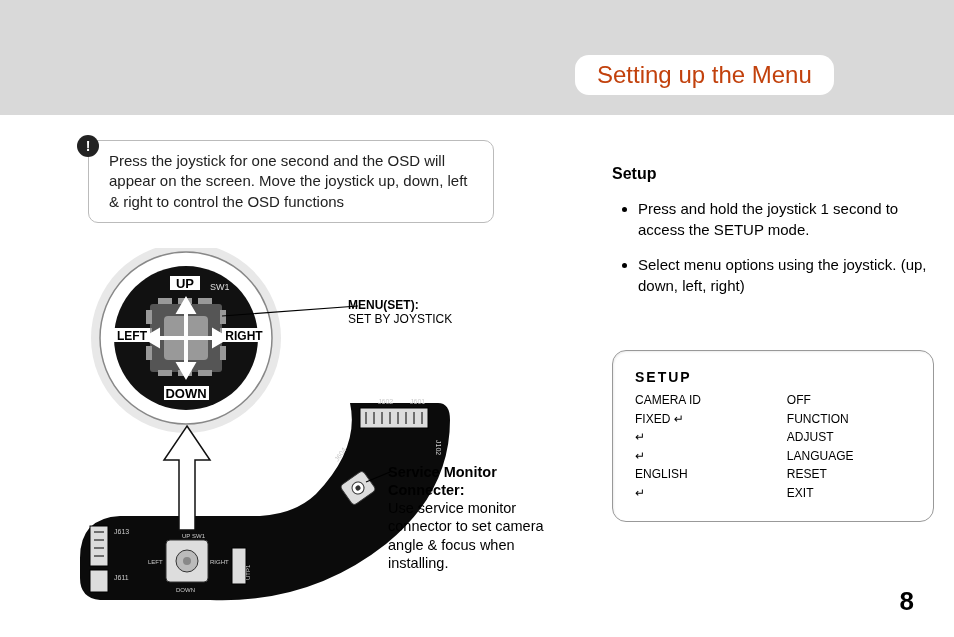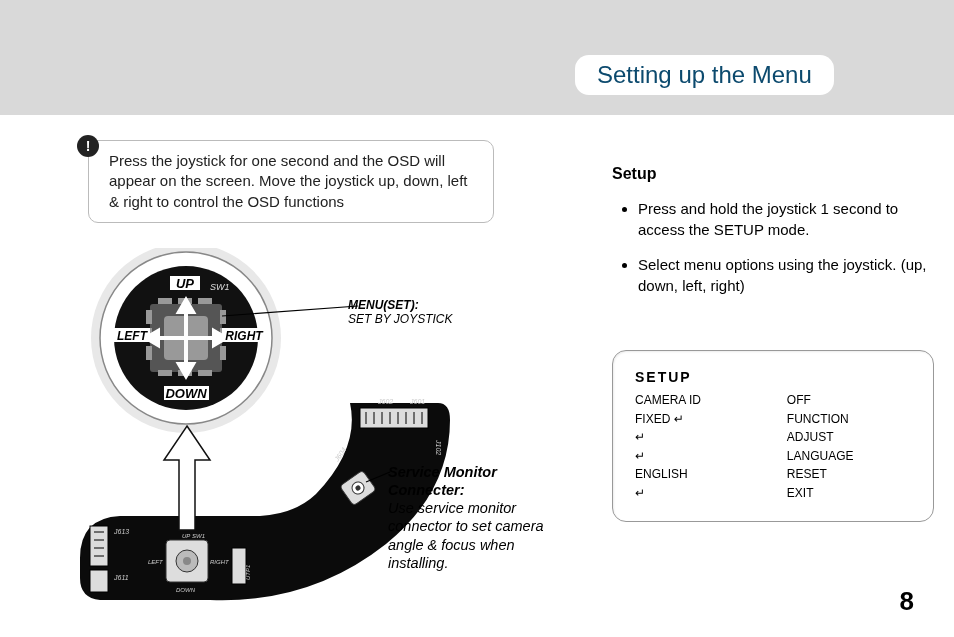--- a/index.html
+++ b/index.html
@@ -19,21 +19,21 @@
     background: #d9d9d9;
   }
   .title-tag {
     position: absolute;
     top: 55px;
     left: 575px;
     background: #fff;
     border-radius: 14px;
     padding: 6px 22px;
     font-size: 24px;
-    color: #0c4a6e;
+    color: #c2410c;
   }
   .note-box {
     position: absolute;
     top: 140px;
     left: 88px;
     width: 370px;
     border: 1px solid #bbb;
     border-radius: 10px;
     padding: 10px 14px 10px 20px;
     font-size: 15px;
@@ -103,21 +103,20 @@
     font-size: 26px;
     font-weight: bold;
   }
   
   .diagram {
     position: absolute;
     left: 60px;
     top: 248px;
     width: 470px;
     height: 370px;
-    font-style: italic;
   }
   .diagram svg { position: absolute; top:0; left:0; }
   .menu-label {
     position: absolute;
     left: 288px;
     top: 50px;
     font-size: 12px;
   }
   .menu-label .t1 { font-weight: bold; }
   .svc-label {

